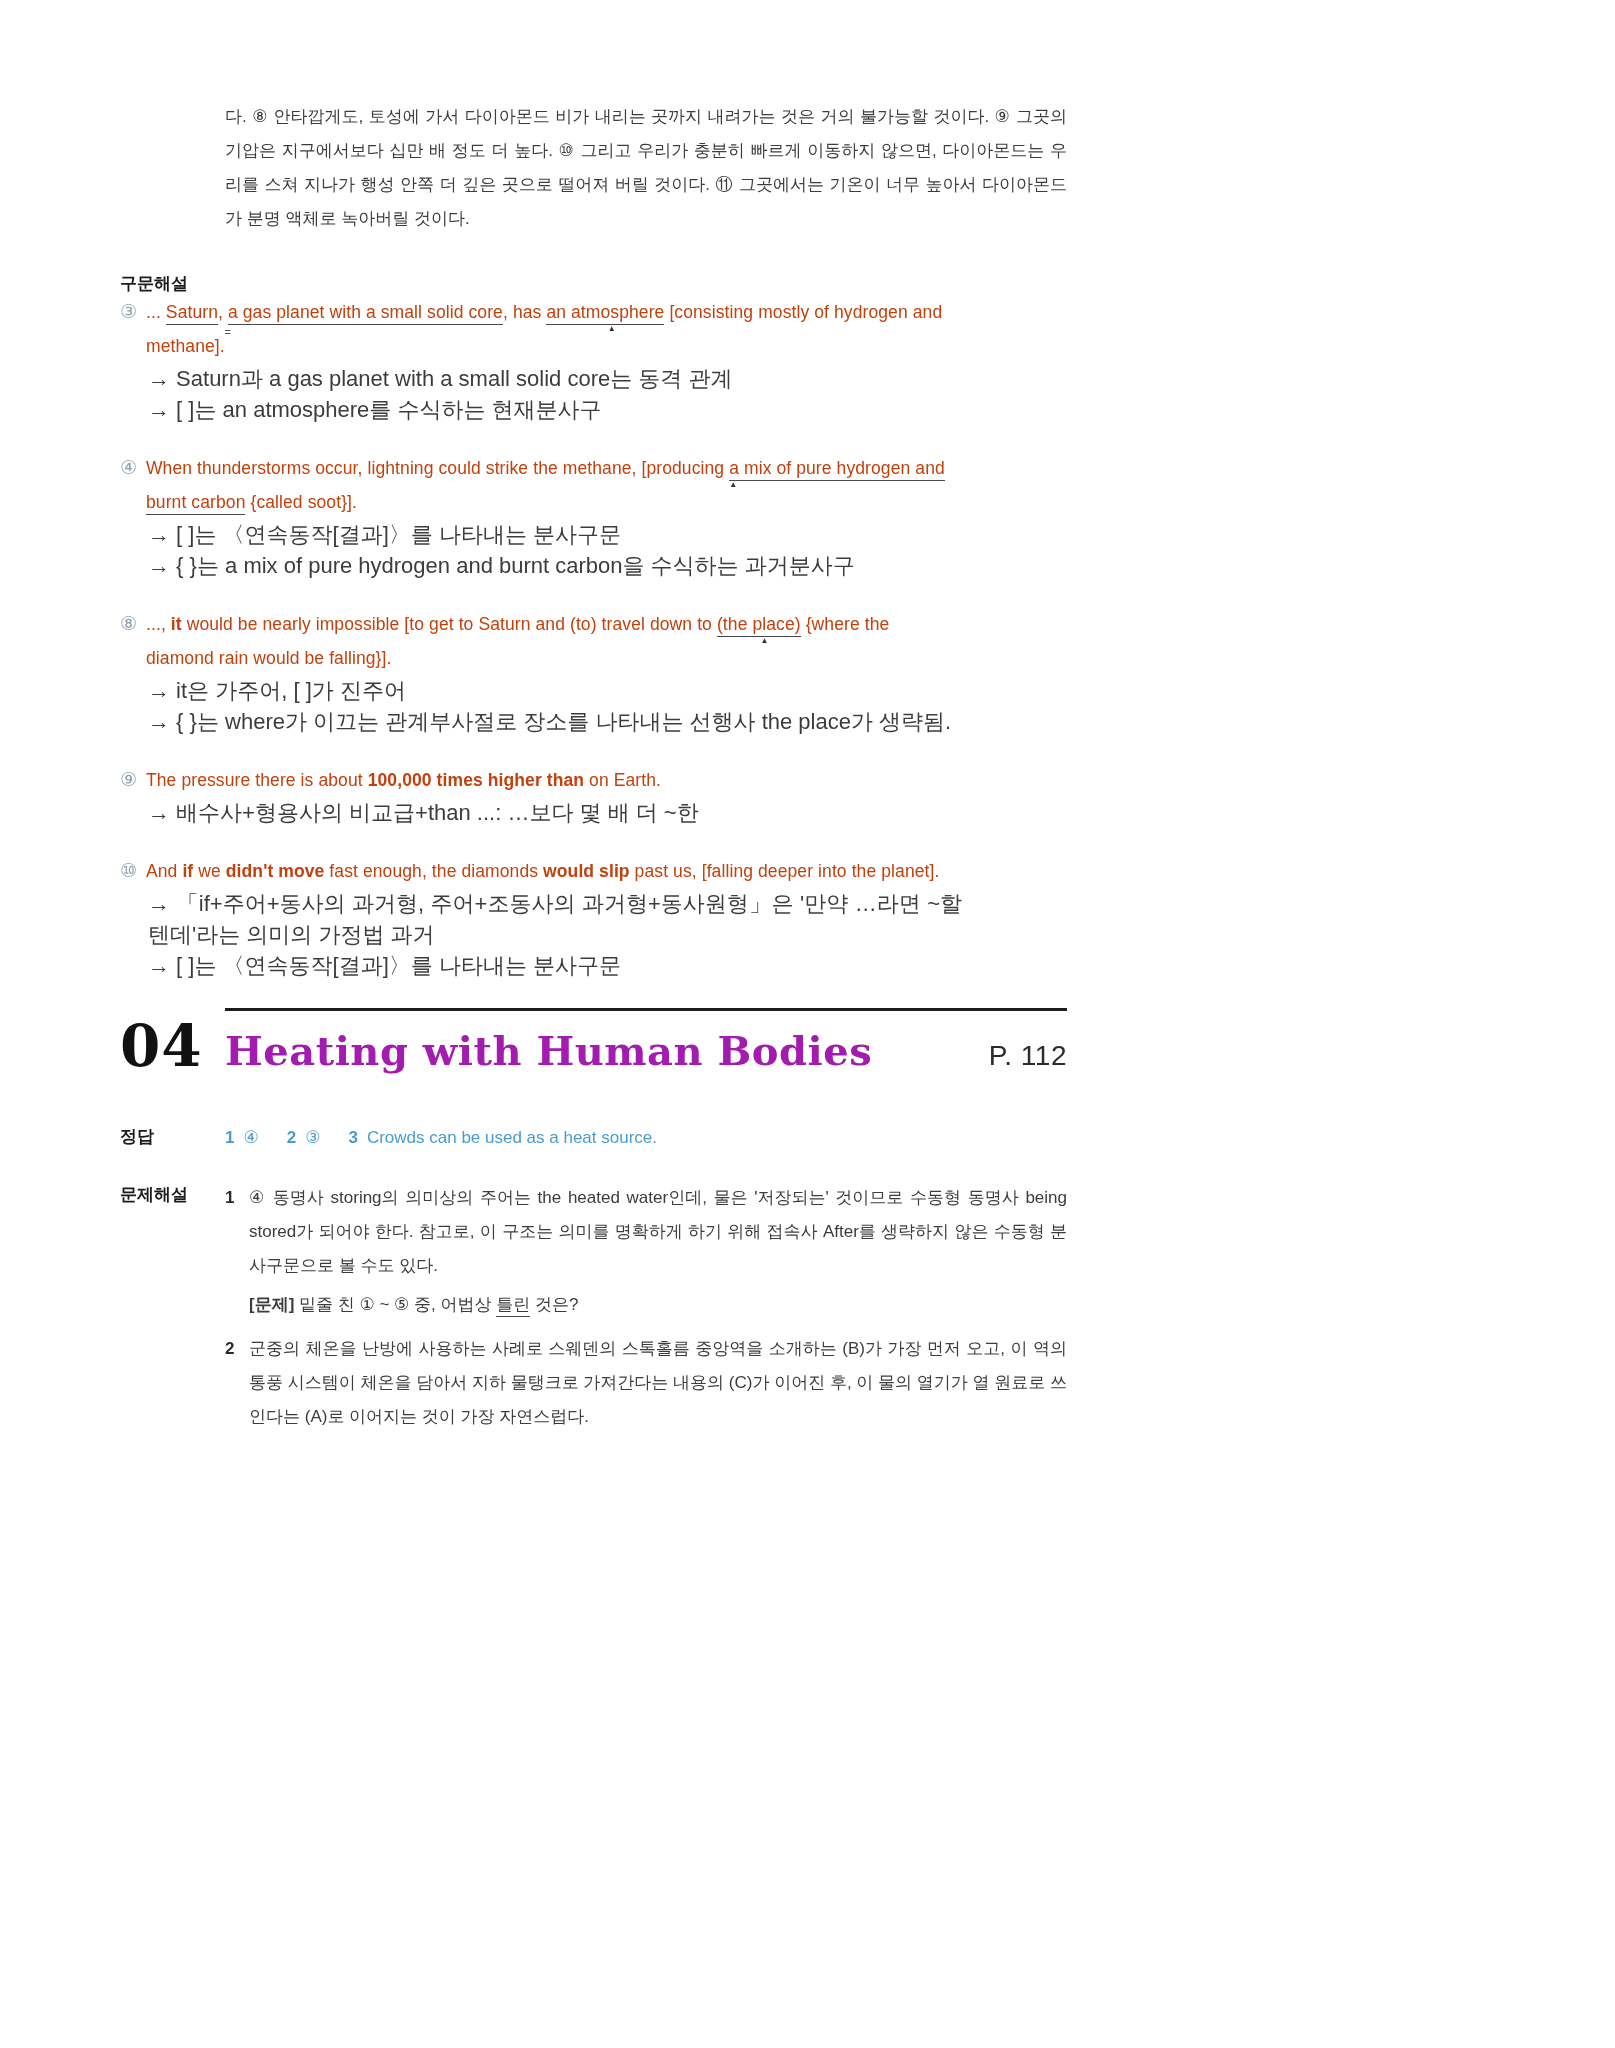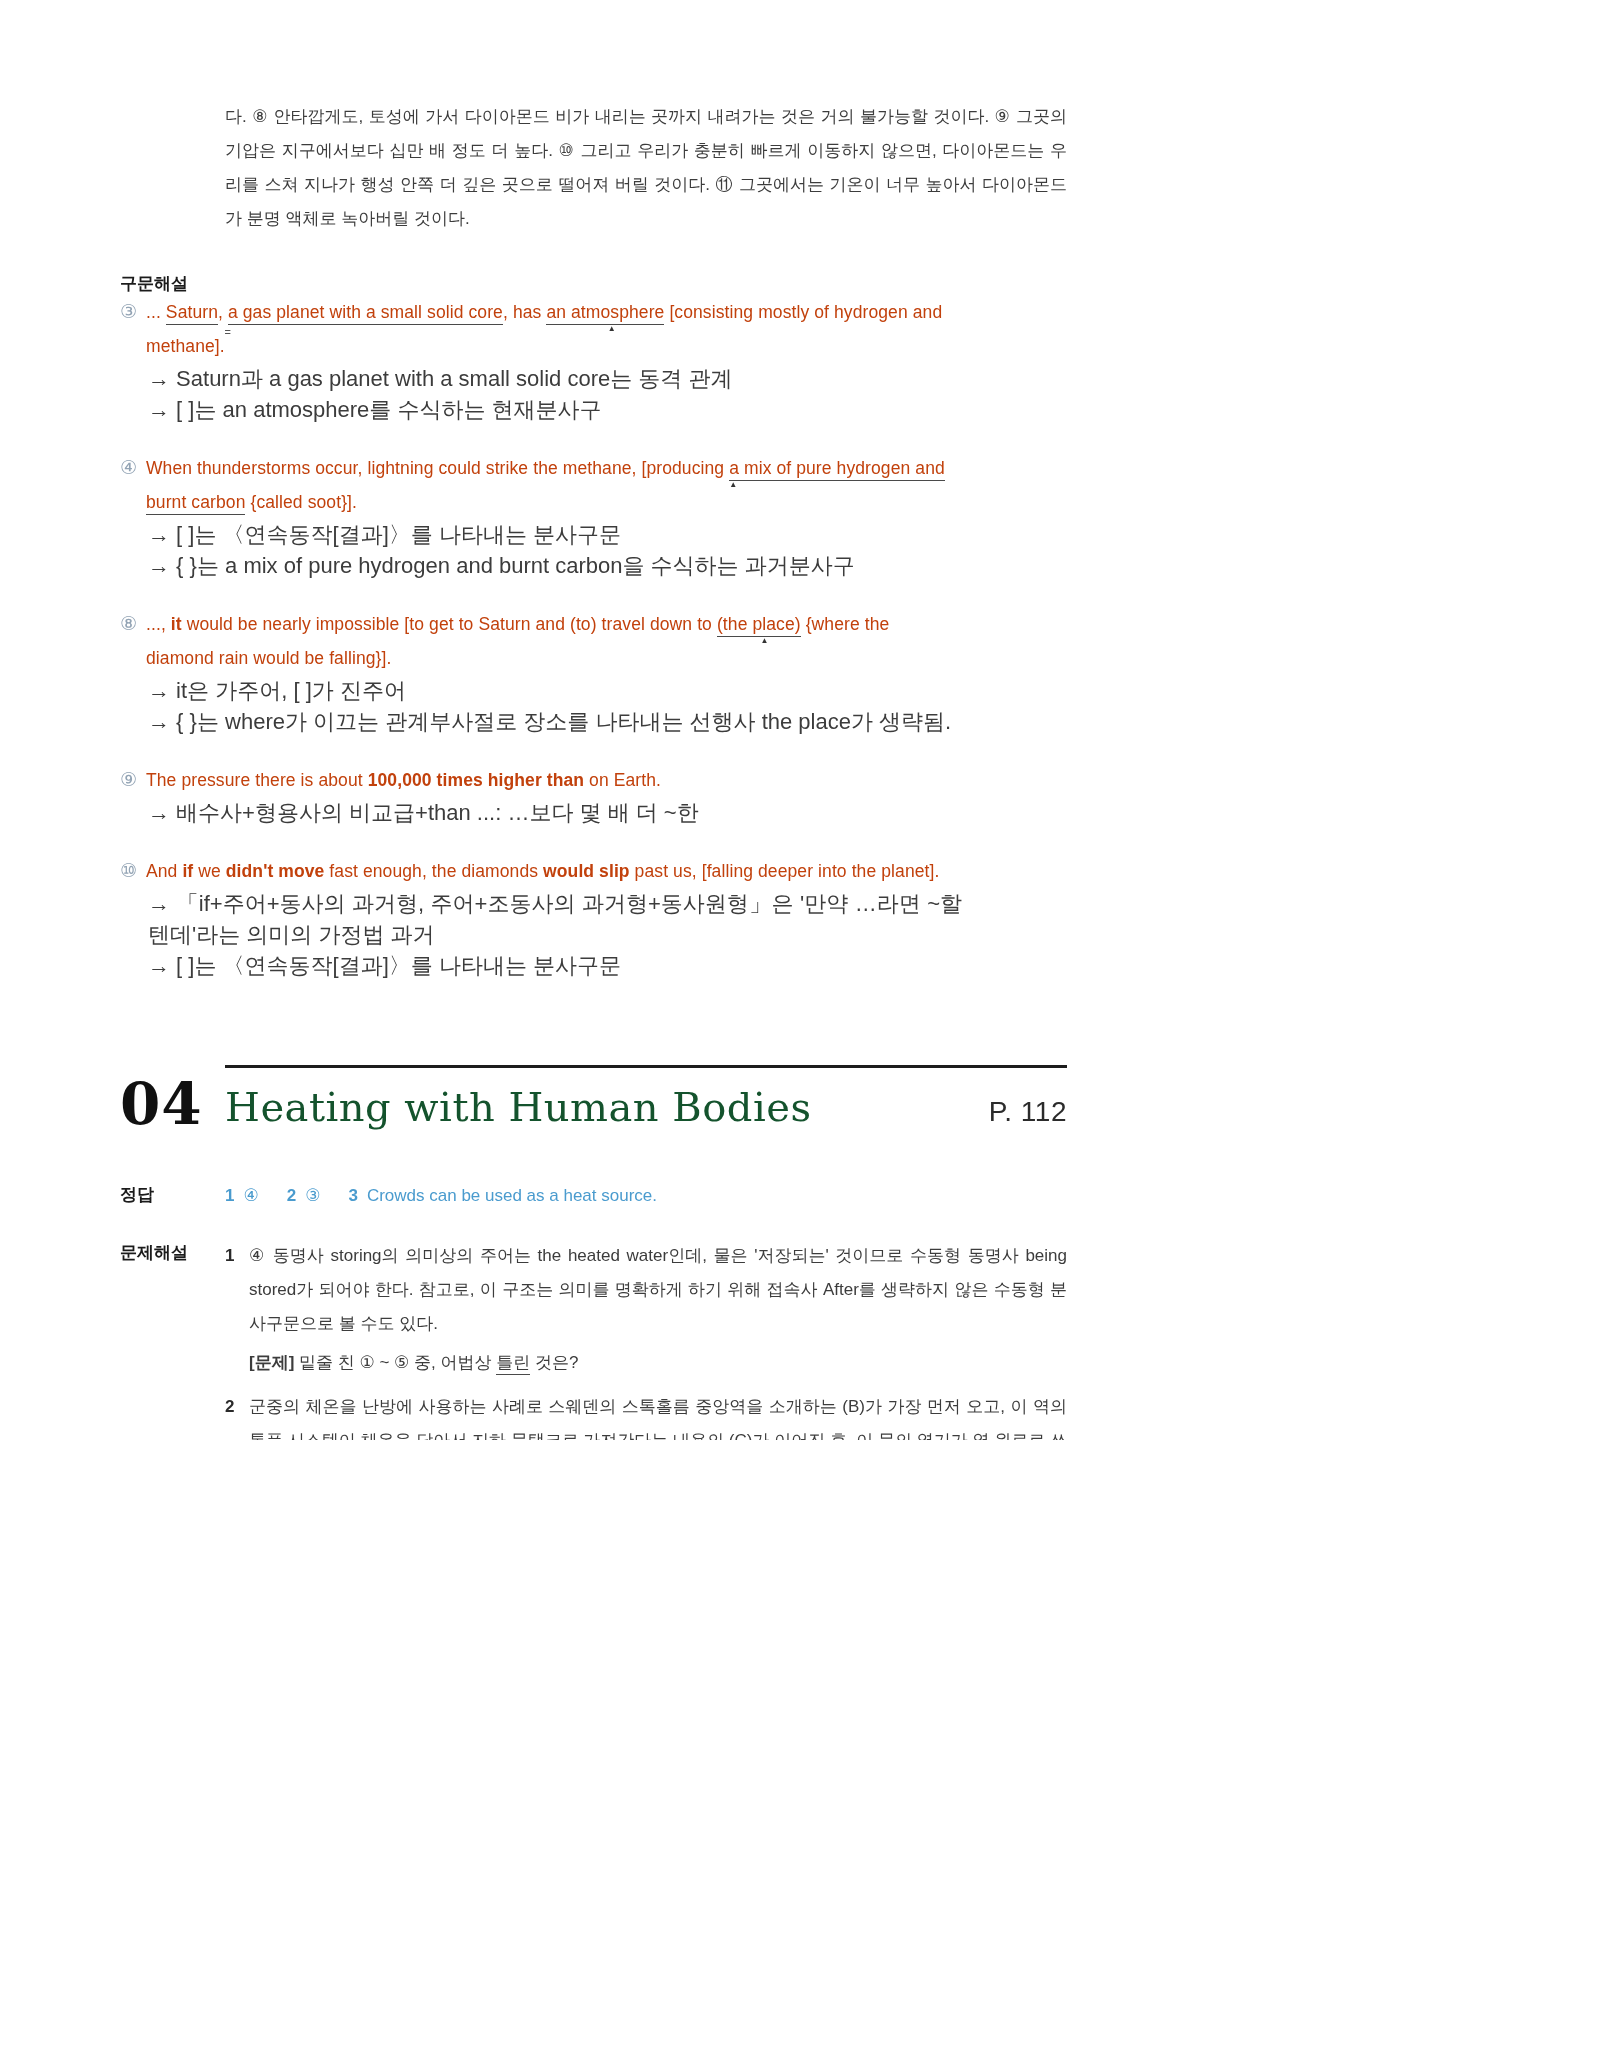--- a/index.html
+++ b/index.html
@@ -30,25 +30,25 @@
   .note:first-of-type { margin-top:7px; }
 
   .b { font-weight:bold; }
   .u { border-bottom:1.3px solid #4a4a4a; padding-bottom:1.5px; }
   .u-eq { position:relative; }
   .u-eq::after { content:"="; position:absolute; right:-13px; top:1.15em; font-size:11px; color:#555; }
   .u-arrow { position:relative; }
   .u-arrow::after { content:"▲"; position:absolute; left:52%; top:1.25em; font-size:8px; color:#333; }
 
   
-  .unit-header { margin-top:58px; align-items:flex-start; }
+  .unit-header { align-items:center; }
   .unit-header .side { padding-top:10px; }
   .unit-number { font-family:"DejaVu Serif","Liberation Serif",serif; font-weight:bold; font-size:58px; color:#111; letter-spacing:1px; line-height:1; }
   .unit-rulebox { border-top:3.5px solid #1d1d1d; padding-top:16px; display:flex; justify-content:space-between; align-items:baseline; }
-  .unit-title { font-family:"DejaVu Serif","Liberation Serif",serif; font-weight:normal; font-size:40px; color:#14532d; letter-spacing:.5px; }
+  .unit-title { font-family:"DejaVu Serif","Liberation Serif",serif; font-weight:bold; font-size:40px; color:#a21caf; letter-spacing:.5px; }
   .unit-pageref { font-size:28px; color:#2b2b2b; font-weight:400; letter-spacing:.5px; }
 
   
   .answers-row { margin-top:48px; }
   .answers-line { display:flex; gap:28px; font-size:17px; color:#4a9bce; line-height:30px; }
   .answer-item { display:flex; gap:9px; }
   .answer-item .no { font-weight:bold; }
 
   
   .expl-row { margin-top:28px; }

